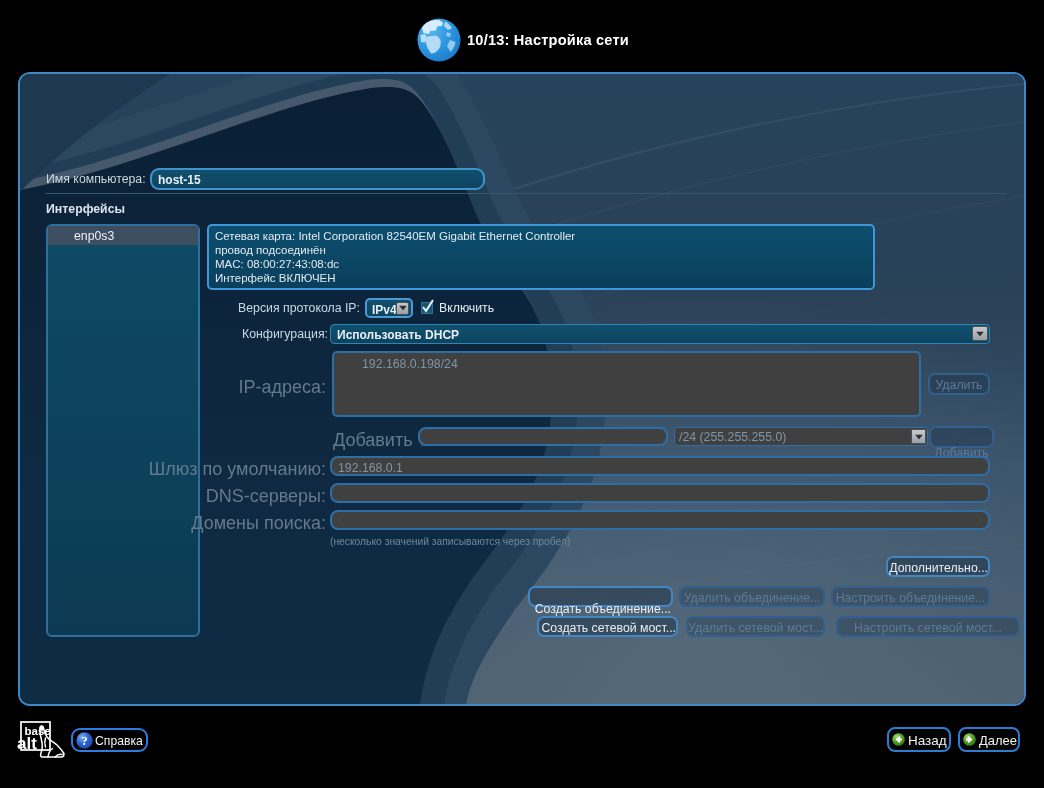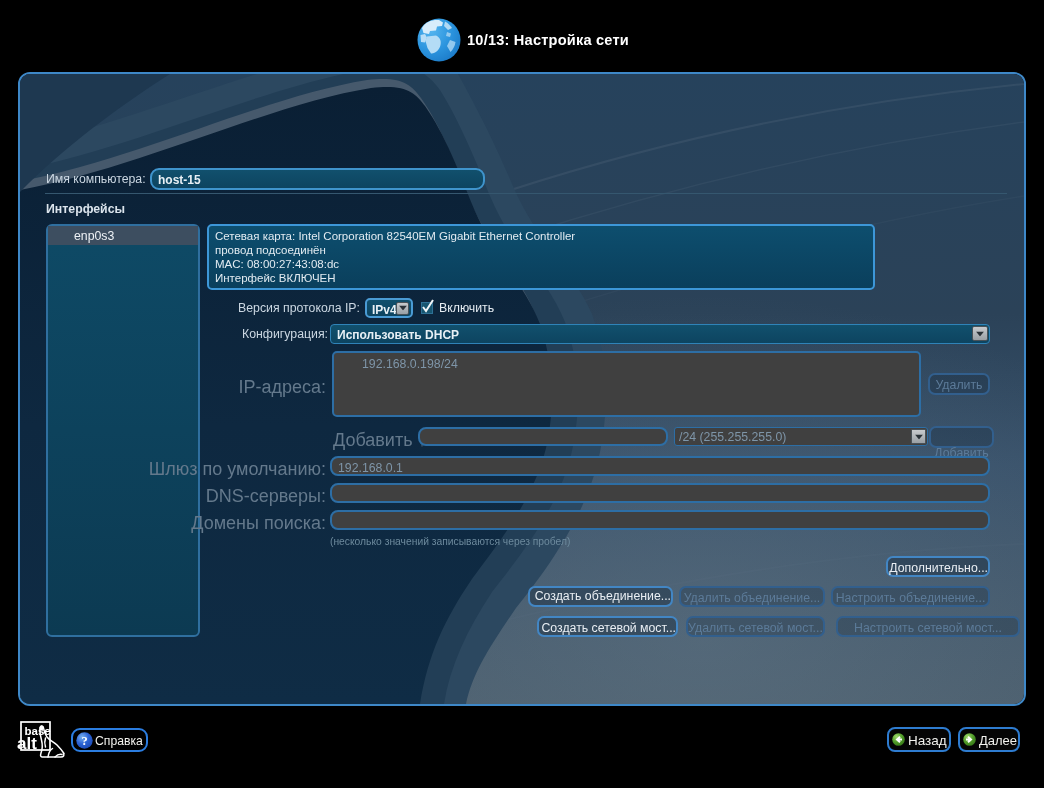--- a/index.html
+++ b/index.html
@@ -126,21 +126,21 @@
 
     <div class="abs dlbl" style="right:698px;top:385px;">Шлюз по умолчанию:</div>
     <div class="abs dinp" style="left:310px;top:382px;width:660px;height:20px;border-radius:8px;padding:2.5px 0 0 6px;">192.168.0.1</div>
     <div class="abs dlbl" style="right:698px;top:412px;">DNS-серверы:</div>
     <div class="abs dinp" style="left:310px;top:409px;width:660px;height:20px;border-radius:8px;"></div>
     <div class="abs dlbl" style="right:698px;top:439px;">Домены поиска:</div>
     <div class="abs dinp" style="left:310px;top:436px;width:660px;height:20px;border-radius:8px;"></div>
     <div class="abs" style="left:310px;top:462px;font-size:10.3px;color:#6d8a9d;">(несколько значений записываются через пробел)</div>
 
     <div class="abs btn" style="left:866px;top:482px;width:104px;height:21px;padding-top:2.5px;">Дополнительно...</div>
-    <div class="abs btn" style="left:508px;top:512px;width:145px;height:21px;padding-top:1px;">Создать объединение...</div>
+    <div class="abs btn" style="left:508px;top:512px;width:145px;height:21px;padding-top:14px;">Создать объединение...</div>
     <div class="abs dbtn" style="left:659px;top:512px;width:146px;height:21px;padding-top:2.5px;">Удалить объединение...</div>
     <div class="abs dbtn" style="left:811px;top:512px;width:159px;height:21px;padding-top:2.5px;">Настроить объединение...</div>
     <div class="abs btn" style="left:517px;top:542px;width:141px;height:21px;padding-top:2.5px;">Создать сетевой мост...</div>
     <div class="abs dbtn" style="left:666px;top:542px;width:139px;height:21px;padding-top:2.5px;">Удалить сетевой мост...</div>
     <div class="abs dbtn" style="left:816px;top:542px;width:184px;height:21px;padding-top:2.5px;">Настроить сетевой мост...</div>
   </div>
 
   <svg class="abs" width="56" height="46" viewBox="0 0 56 46" style="left:14px;top:716px;">
     <rect x="7" y="6" width="29" height="28" fill="none" stroke="#fff" stroke-width="1.7"></rect>
     <text x="10.5" y="19" font-family="Liberation Sans" font-size="11.5" font-weight="bold" fill="#fff">base</text>

